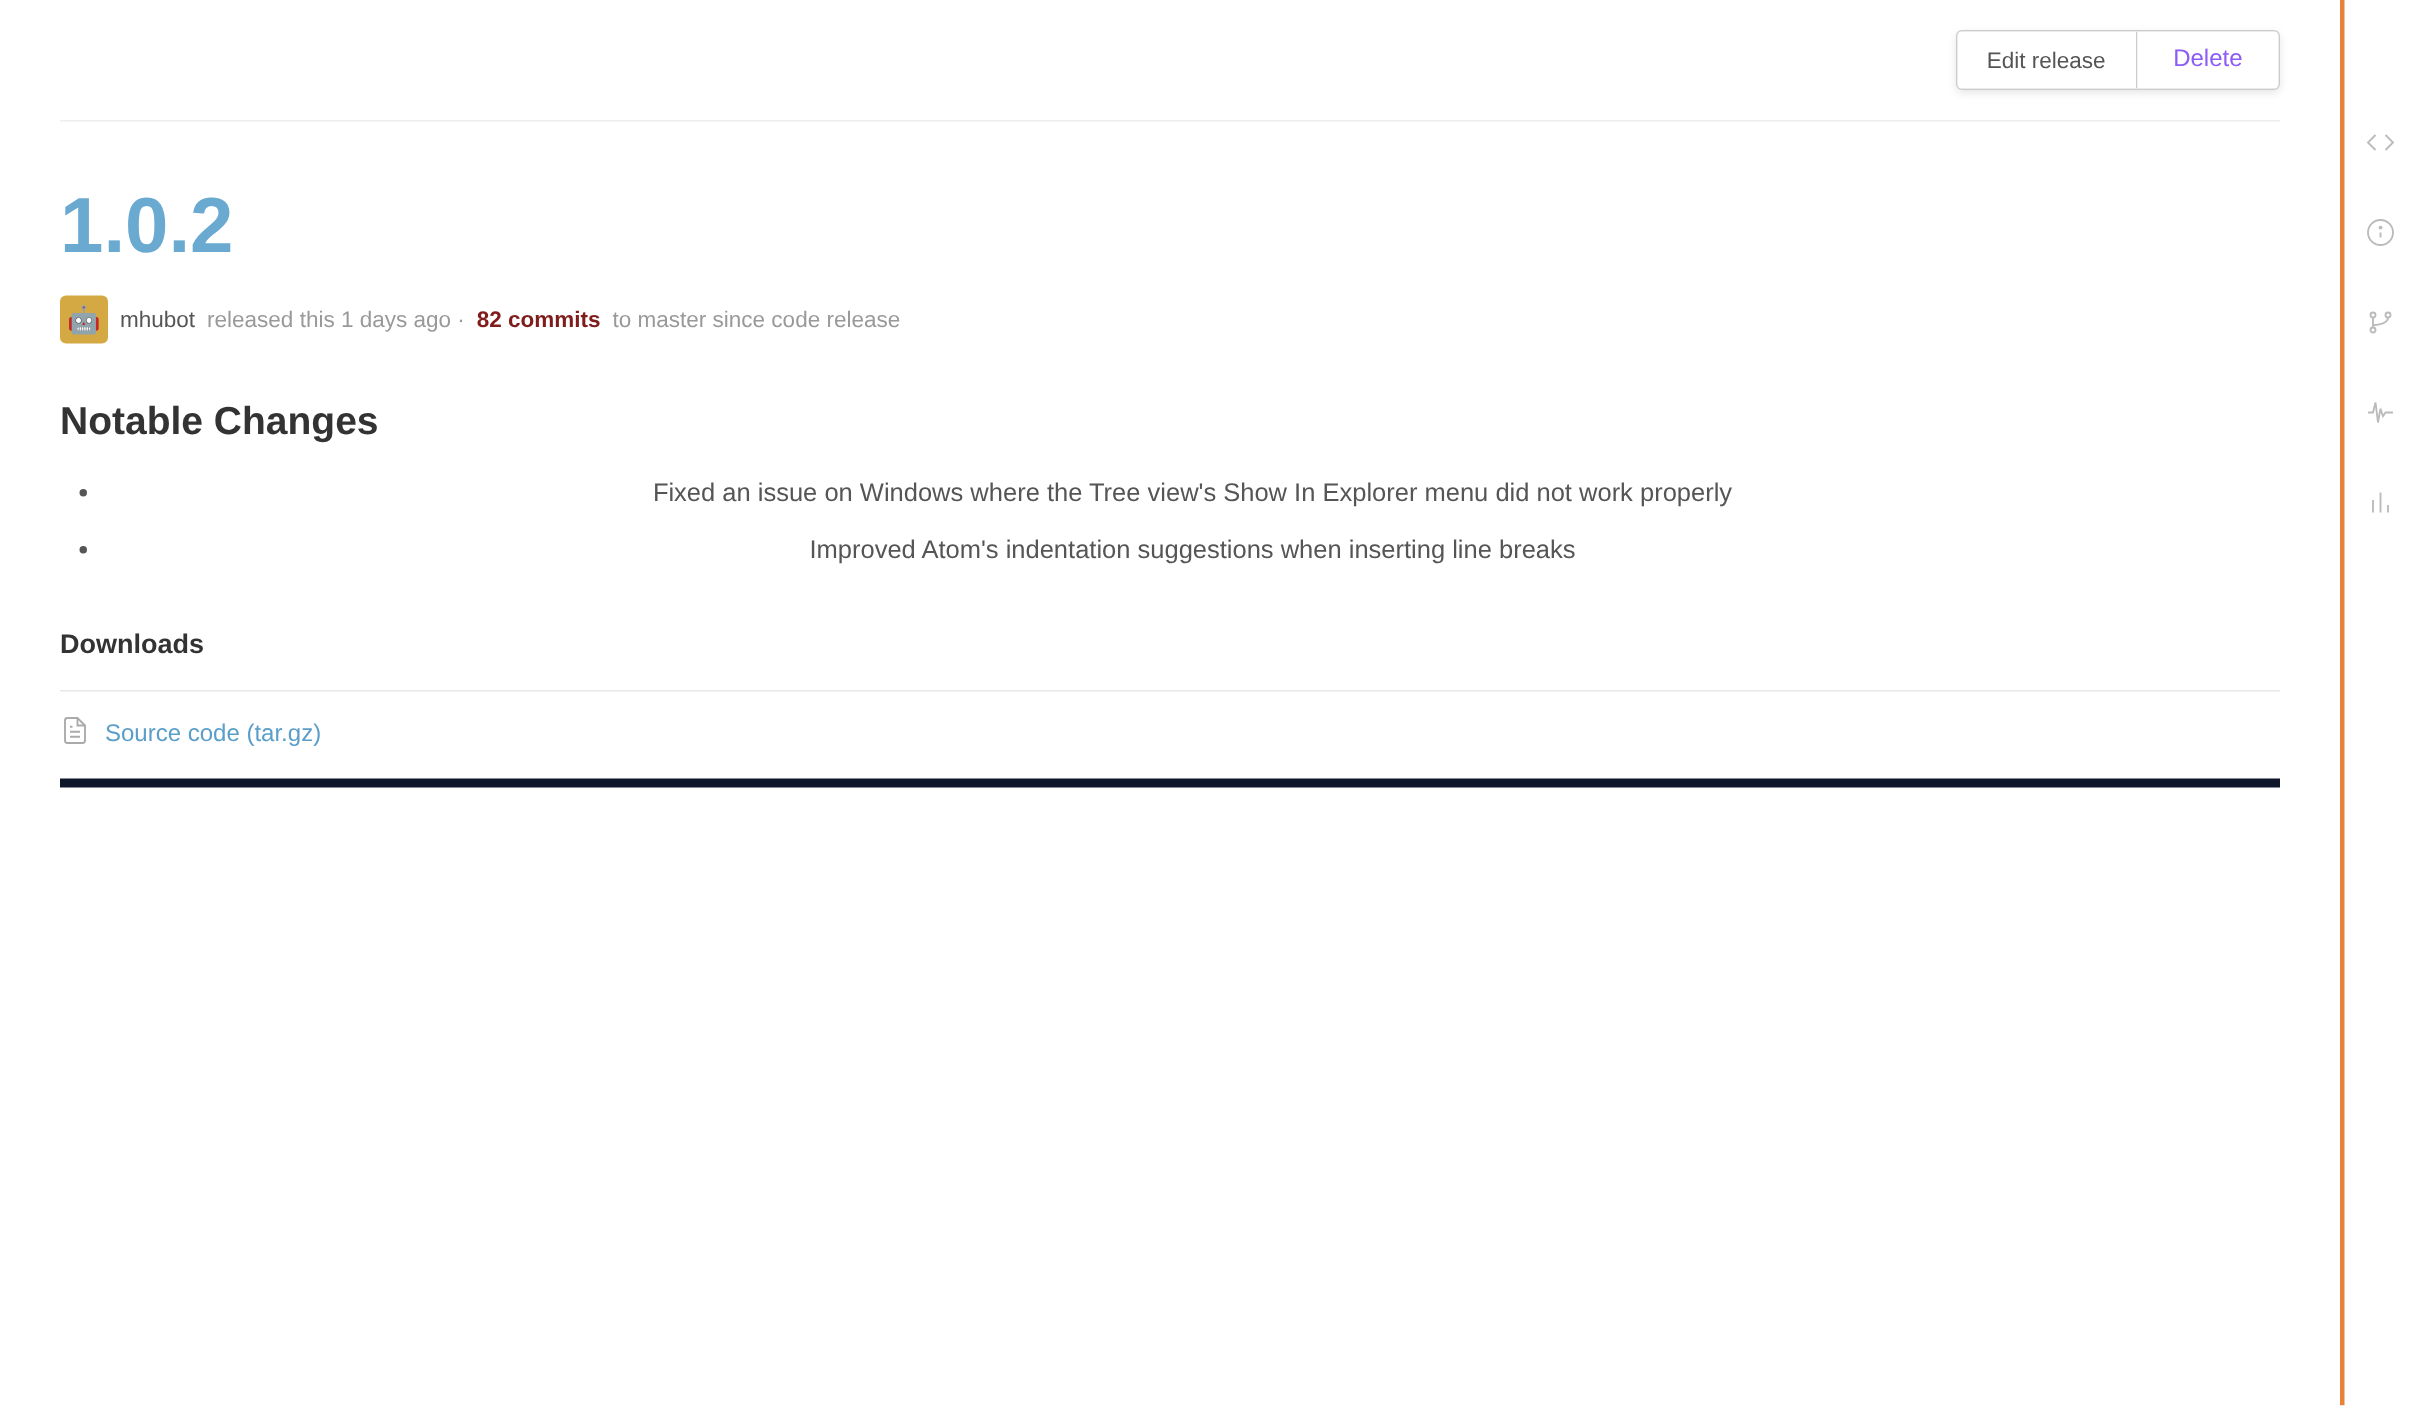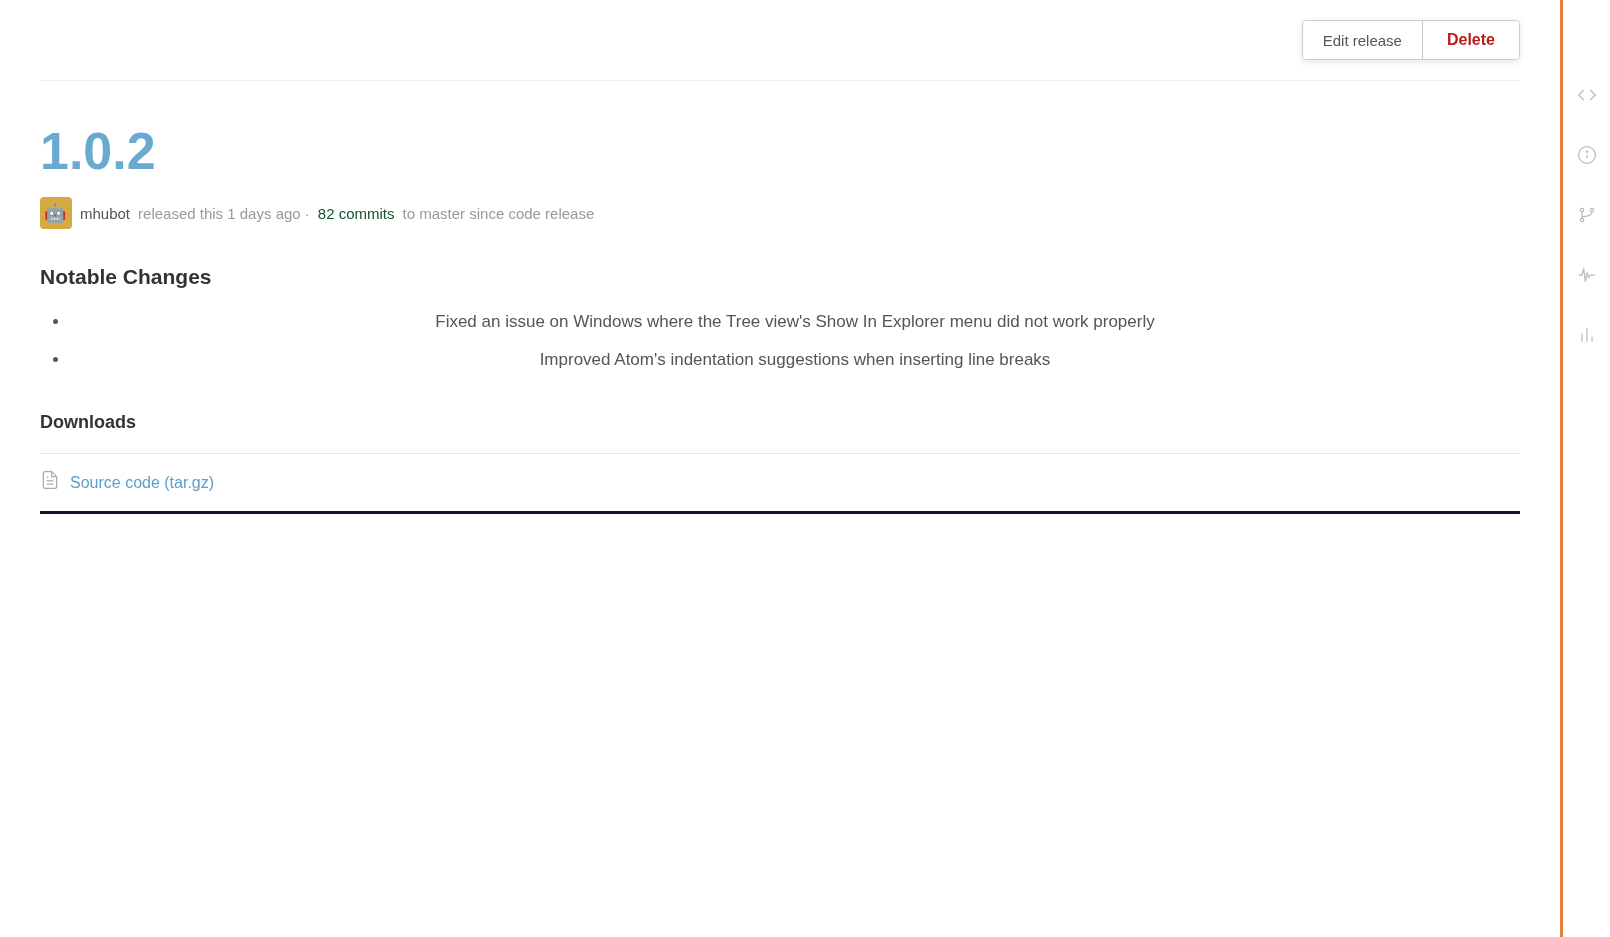--- a/index.html
+++ b/index.html
@@ -56,22 +56,22 @@
       color: #555;
       cursor: pointer;
       border-right: 1px solid #ccc;
     }
 
     .btn-delete {
       background: #fff;
       border: none;
       padding: 10px 24px;
       font-size: 16px;
-      font-weight: 700;
-      color: #b91c1c;
+      font-weight: 400;
+      color: #8b5cf6;
       cursor: pointer;
     }
 
     
     .release-version {
       font-size: 52px;
       font-weight: 600;
       color: #6aa9d0;
       margin-top: 40px;
       margin-bottom: 16px;
@@ -98,27 +98,27 @@
       font-size: 18px;
       flex-shrink: 0;
     }
 
     .username {
       font-weight: 400;
       color: #555;
     }
 
     .commits-bold {
-      font-weight: 400;
-      color: #14532d;
+      font-weight: 700;
+      color: #7f1d1d;
     }
 
     
     .section-title {
-      font-size: 21px;
+      font-size: 26px;
       font-weight: 700;
       color: #333;
       margin-bottom: 20px;
       margin-top: 21px;
     }
 
     .changes-list {
       list-style: disc;
       padding-left: 30px;
       margin-bottom: 40px;
@@ -146,21 +146,21 @@
     .download-item {
       display: flex;
       align-items: center;
       gap: 10px;
       padding: 16px 0;
       border-top: 1px solid #e8e8e8;
       text-decoration: none;
     }
 
     .download-item:last-child {
-      border-bottom: 3px solid #0f172a;
+      border-bottom: 6px solid #0f172a;
     }
 
     .download-icon {
       color: #aaa;
       font-size: 20px;
       flex-shrink: 0;
     }
 
     .download-link {
       color: #5b9ec9;

